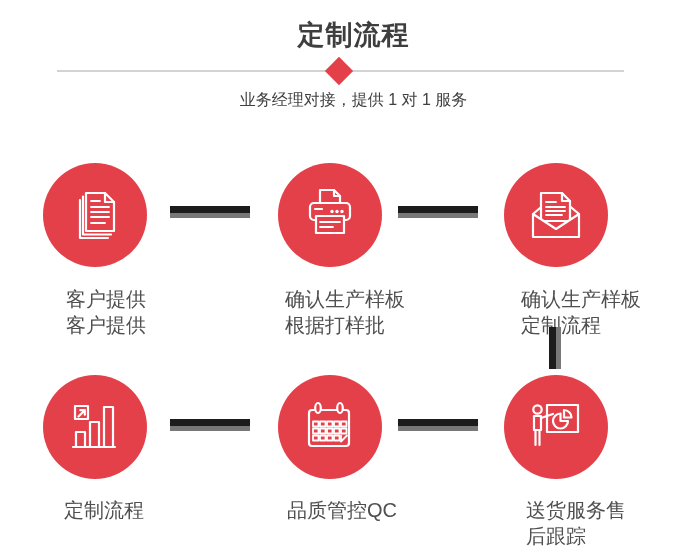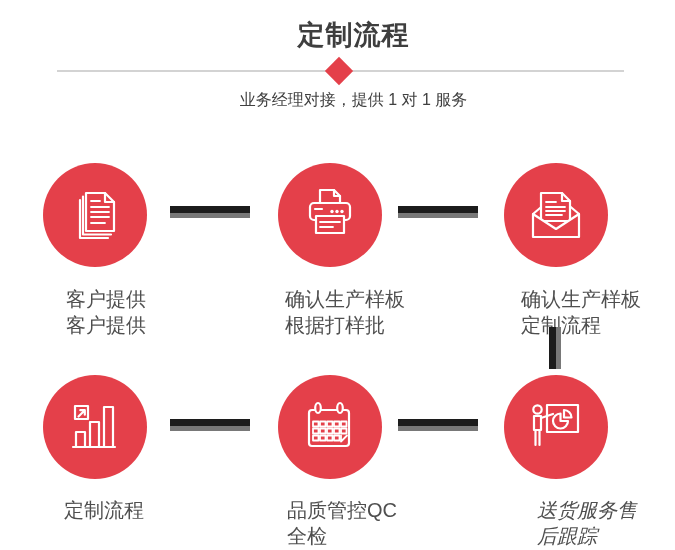--- a/index.html
+++ b/index.html
@@ -37,21 +37,21 @@
   }
   .vbar{
     position:absolute;width:12px;height:42px;
     background:linear-gradient(to right,#1c1c1c 0 55%,#787878 55% 100%);
   }
   
   .c1{left:43px;top:163px;}  .c2{left:278px;top:163px;}  .c3{left:504px;top:163px;}
   .c4{left:43px;top:375px;}  .c5{left:278px;top:375px;}  .c6{left:504px;top:375px;}
   
   .l1{left:66px;top:286px;}  .l2{left:285px;top:286px;}  .l3{left:521px;top:286px;}
-  .l4{left:64px;top:497px;}  .l5{left:287px;top:497px;}  .l6{left:537px;top:497px;font-style:italic;}
+  .l4{left:64px;top:497px;}  .l5{left:287px;top:497px;}  .l6{left:526px;top:497px;}
   
   .h1{left:170px;top:206px;} .h2{left:398px;top:206px;}
   .h3{left:170px;top:419px;} .h4{left:398px;top:419px;}
   .v1{left:549px;top:327px;}
   .ico{stroke:#ffffff;fill:none;stroke-width:2.2;stroke-linecap:round;stroke-linejoin:round;}
   .ico .fillred{fill:#e4404a;}
   .ico .dot{fill:#ffffff;stroke:none;}
   .ico .thin{stroke-width:1.8;}
 </style>
 </head>
@@ -152,21 +152,20 @@
         <rect x="15" y="40.5" width="5.5" height="5"></rect>
           <rect x="22" y="40.5" width="5.5" height="5"></rect>
           <rect x="29" y="40.5" width="5.5" height="5"></rect>
           <rect x="36" y="40.5" width="5.5" height="5"></rect>
         <path d="M43,46.5 L49,40.5 M43,40.5 L43,46.5"></path>
       </g>
     </svg>
   </div>
   <div class="label l5">
     <div>品质管控QC</div>
-    <div>全检</div>
   </div>
 
   <div class="hbar h4"></div>
 
   <div class="circle c6">
     <svg class="ico" width="64" height="64" viewBox="0 0 64 64">
       <rect x="23" y="10" width="31" height="27"></rect>
       <path d="M36.5,18.5 A7.5,7.5 0 1 0 44,26 L36.5,26 Z"></path>
       <path d="M40,22.5 L40,15 A7.5,7.5 0 0 1 47.5,22.5 Z"></path>
       <circle cx="13.5" cy="14.5" r="4.2"></circle>

